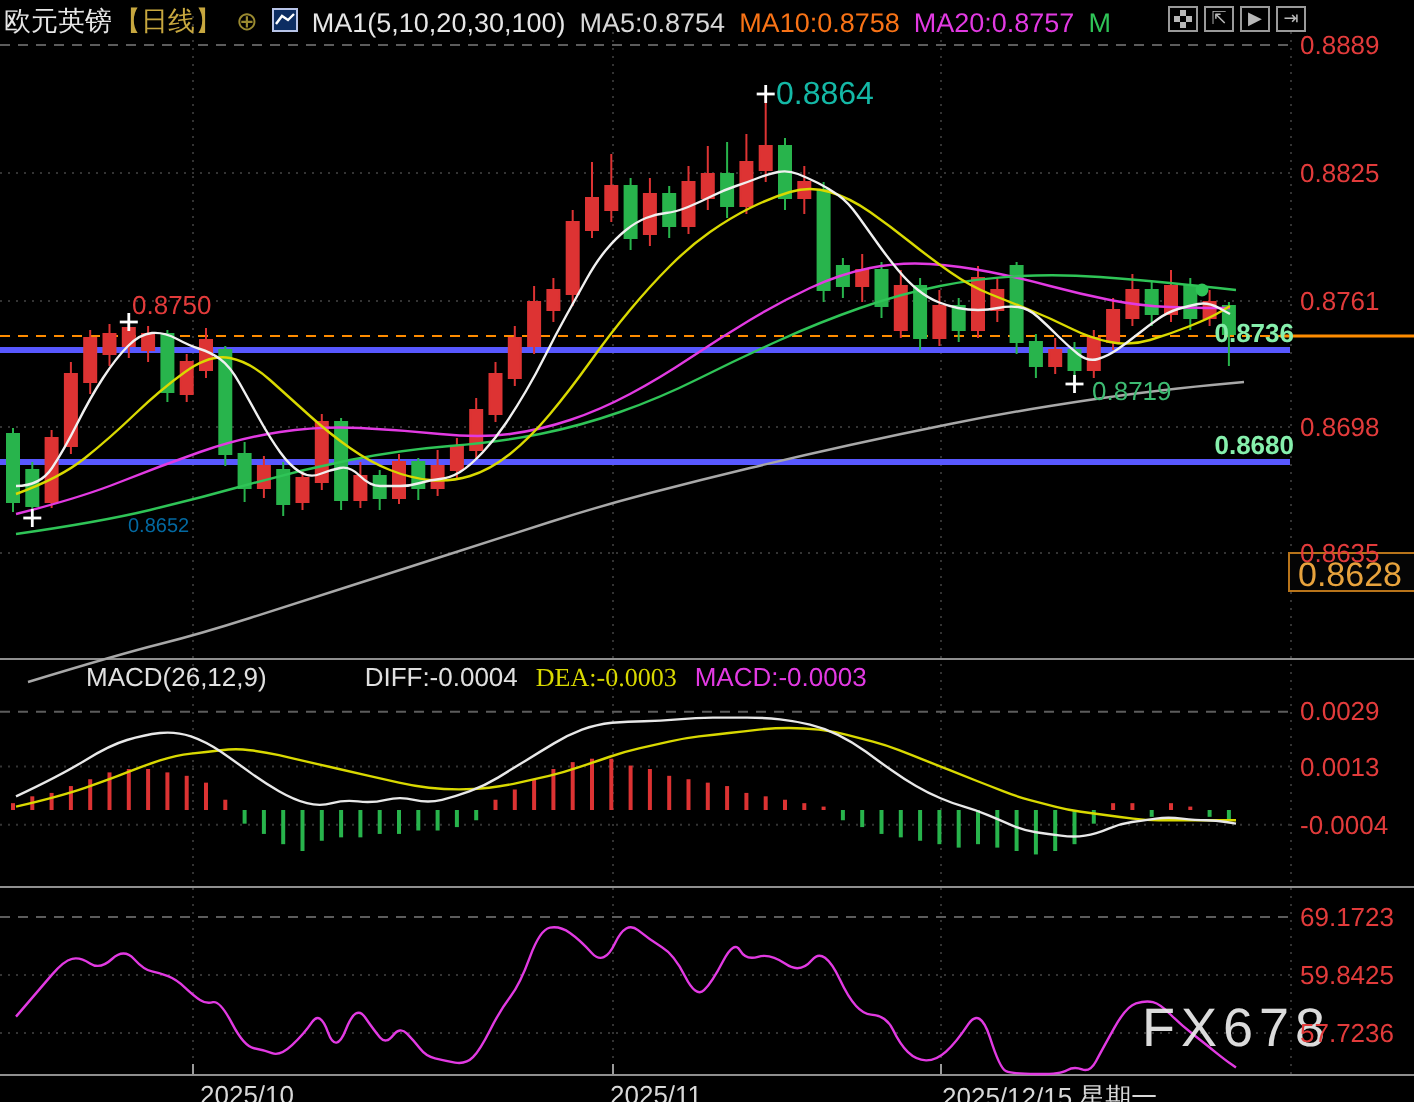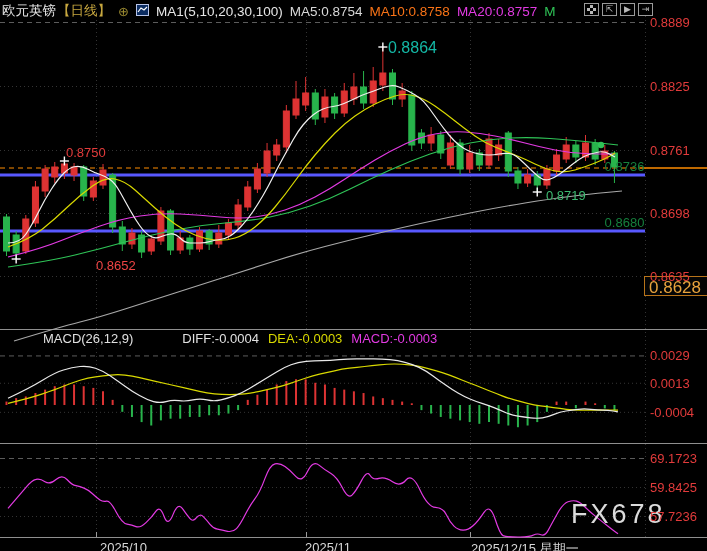--- a/index.html
+++ b/index.html
@@ -13,26 +13,26 @@
   .t-plus{color:#9a8a30;font-size:13px;}
   .t-ma{color:#e6e6e6;}
   .t-ma5{color:#d8d8d8;}
   .t-ma10{color:#f97316;}
   .t-ma20{color:#e23ae2;}
   .t-ma30{color:#2fc457;}
   .toolbar{left:584px;top:3px;display:flex;gap:3px;}
   .tool{width:15px;height:13px;border:1px solid #9a9a9a;color:#b8b8b8;font-size:9px;
     display:flex;align-items:center;justify-content:center;line-height:1;background:#000;box-sizing:border-box;}
   .axis-label{font-size:13px;color:#e23b3b;}
-  .blue-label{font-size:13px;color:#15803d;width:45px;text-align:center;}
+  .blue-label{font-size:13px;color:#86efac;width:45px;text-align:right;font-weight:bold;}
   .tag-box{left:644px;top:276px;width:58px;height:16px;border:1px solid #b8741a;color:#e8a33d;
     font-size:17px;padding:1px 0 1px 4px;background:#050505;}
   .panel-header{display:flex;gap:9px;font-size:13px;}
   .ph-white{color:#e0e0e0;margin-left:40px;}
-  .ph-yellow{color:#d9d900;}
+  .ph-yellow{color:#d9d900;font-family:Liberation Serif, serif;}
   .ph-magenta{color:#e23ae2;}
   .time-label{font-size:13px;color:#d8d8d8;top:540px;}
   .watermark{left:571px;top:499px;font-size:27px;color:rgba(238,238,238,0.92);letter-spacing:3px;}
   .mini-chart-icon{display:inline-block;}
 </style>
 </head>
 <body>
 
 <div id="stage">
   <svg id="chart-svg" width="707" height="551">
@@ -311,21 +311,21 @@
   <div class="abs panel-header" style="left:3px;top:331px;">
     <span class="ph-white">MACD(26,12,9)</span>
     <span class="ph-white">DIFF:-0.0004</span>
     <span class="ph-yellow">DEA:-0.0003</span>
     <span class="ph-magenta">MACD:-0.0003</span>
   </div>
 
 
   <div class="abs watermark">FX678</div>
 <div class="abs" style="left: 66px; top: 145px; font-size: 13px; color: rgb(226, 59, 59);">0.8750</div>
-    <div class="abs" style="left: 64px; top: 258px; font-size: 13px; color: #ef4444; margin-left: 32px;">0.8652</div>
+    <div class="abs" style="left: 64px; top: 258px; font-size: 10px; color: #0369a1;">0.8652</div>
     <div class="abs" style="left: 388px; top: 39px; font-size: 16px; color: #14b8a6;">0.8864</div>
     <div class="abs" style="left: 546px; top: 188px; font-size: 13px; color: rgb(61, 187, 114);">0.8719</div>
     <div class="abs axis-label" style="left: 650px; top: 15px;">0.8889</div>
     <div class="abs axis-label" style="left: 650px; top: 79px;">0.8825</div>
     <div class="abs axis-label" style="left: 650px; top: 143px;">0.8761</div>
     <div class="abs axis-label" style="left: 650px; top: 206px;">0.8698</div>
     <div class="abs axis-label" style="left: 650px; top: 269px;">0.8635</div>
     <div class="abs axis-label" style="left: 650px; top: 348.427px;">0.0029</div>
     <div class="abs axis-label" style="left: 650px; top: 375.778px;">0.0013</div>
     <div class="abs axis-label" style="left: 650px; top: 404.838px;">-0.0004</div>

